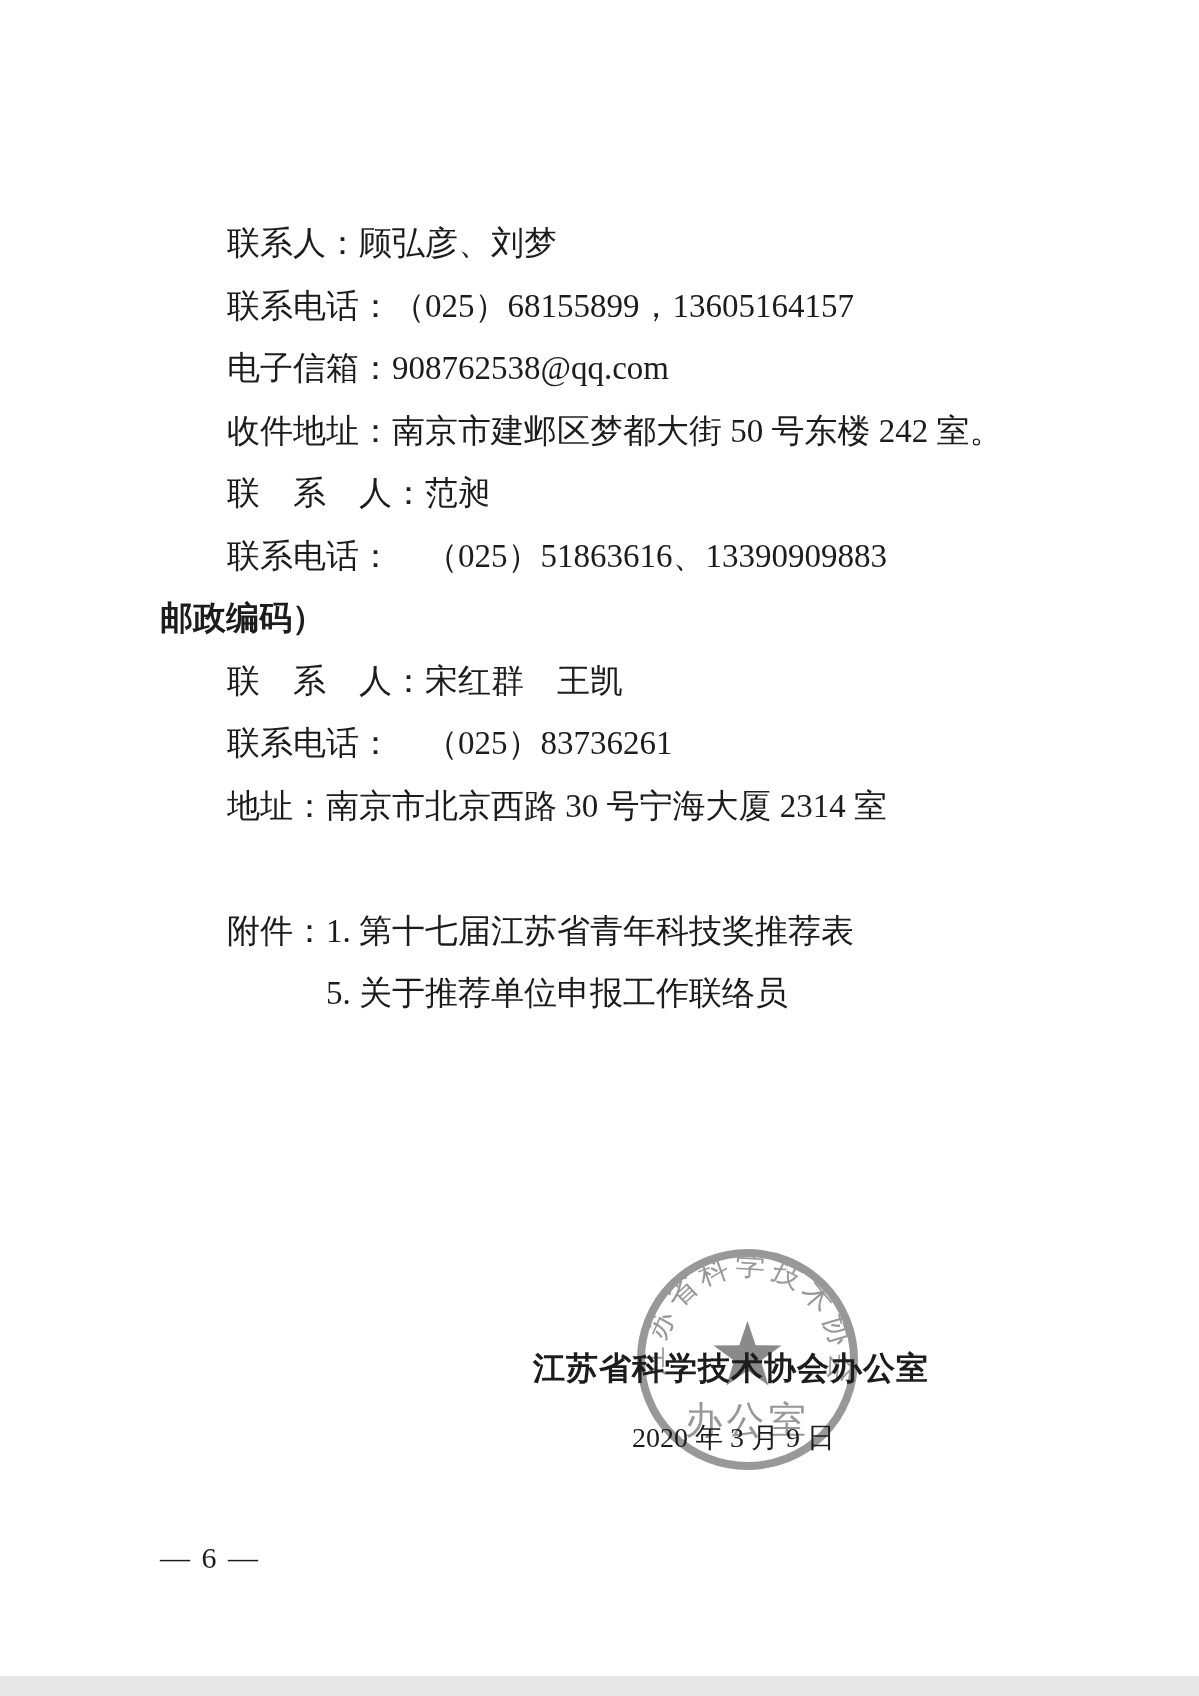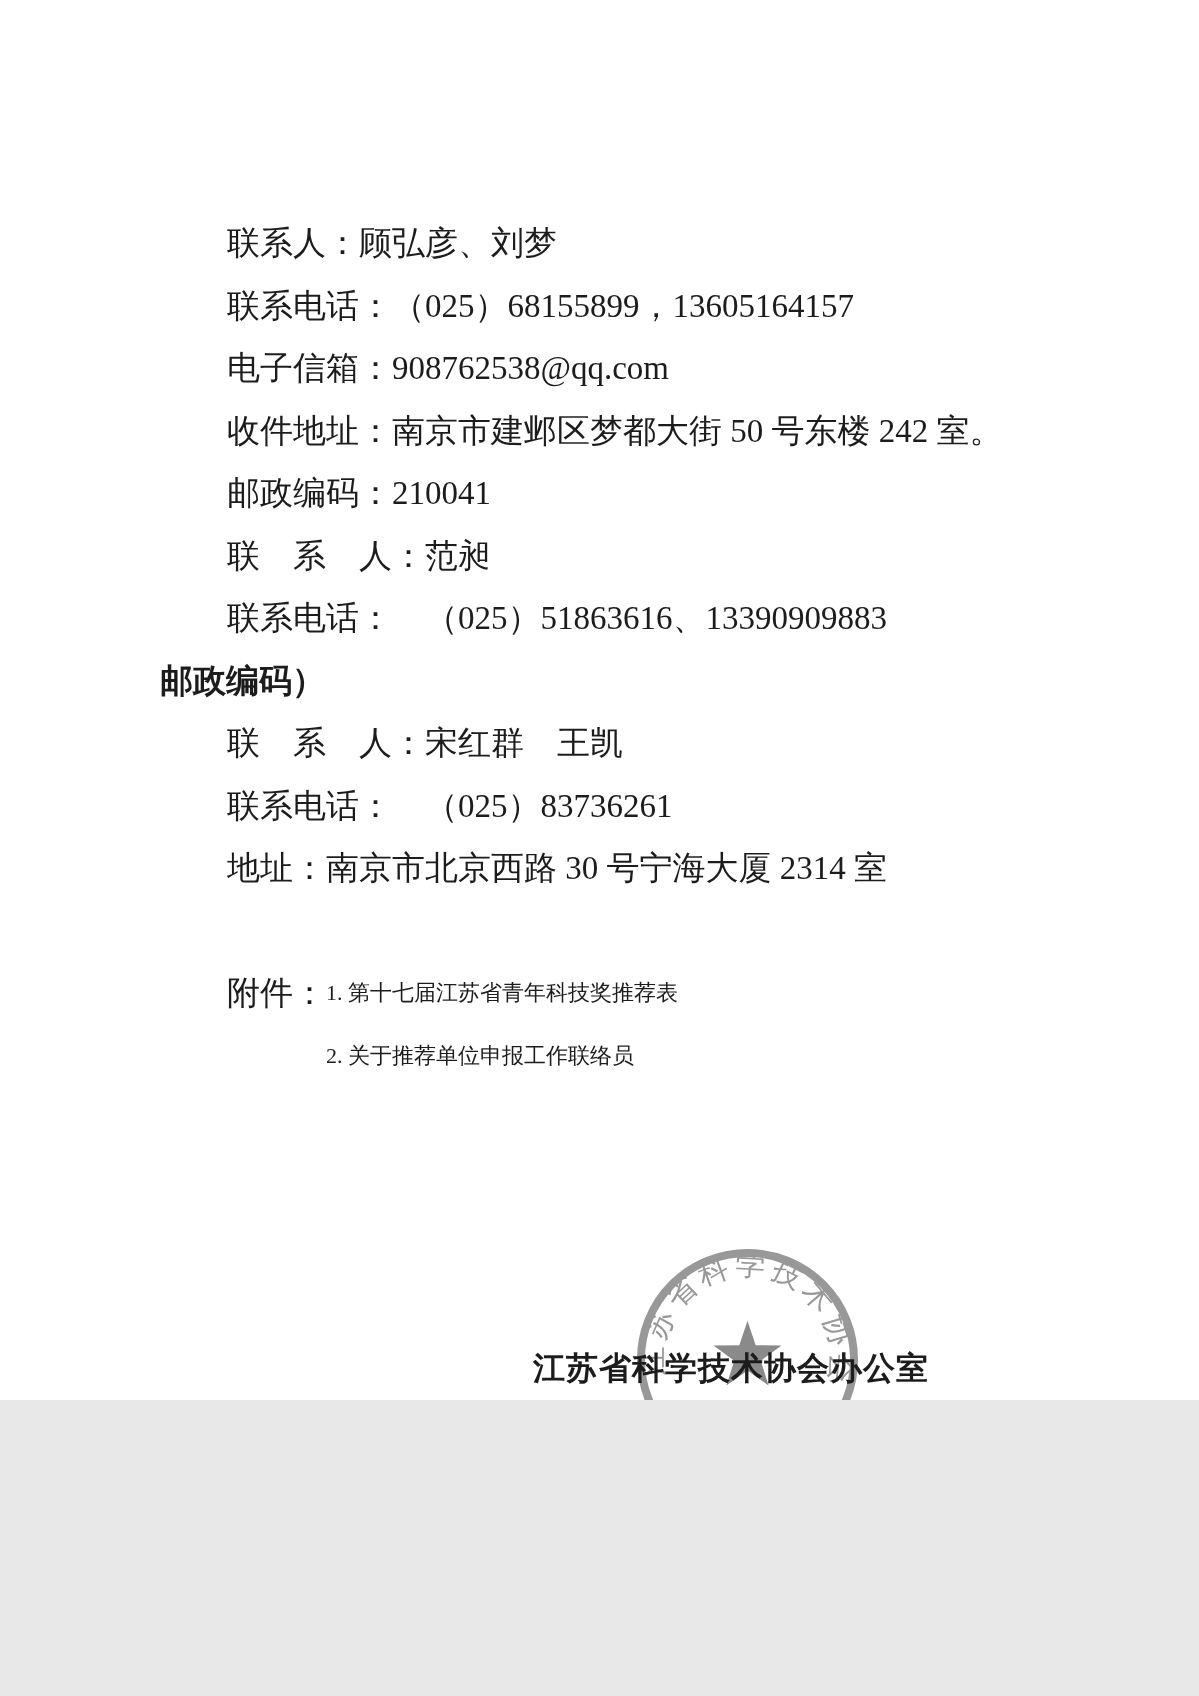--- a/index.html
+++ b/index.html
@@ -1,18 +1,18 @@
 <!DOCTYPE html>
 <html><head>
 <meta charset="utf-8">
 <style>
   html,body{margin:0;padding:0;background:#e8e8e8;}
   .page{
     position:relative;
-    width:1199px;height:1400px;
+    width:1199px;height:1676px;
     margin:0 auto;
     background:#ffffff;
     overflow:hidden;
     font-family:"Liberation Serif","DejaVu Serif",serif;
     color:#1c1c1c;
   }
   .content{
     position:absolute;
     left:160px;top:212px;width:895px;
   }
@@ -28,21 +28,21 @@
   .blank-line{height:62.5px;}
   .attachments{
     display:flex;
     align-items:flex-start;
     margin-left:67px;
   }
   .attachments .att-label{
     font-size:33px;line-height:62.5px;height:62.5px;display:block;text-align:right;
   }
   .attachments .att-items p{
-    margin:0;font-size:22px;line-height:62.5px;height:62.5px;white-space:nowrap;
+    margin:0;font-size:33px;line-height:62.5px;height:62.5px;white-space:nowrap;
   }
   .signature-org{
     position:absolute;left:533px;top:1348px;
     margin:0;font-size:32px;line-height:40px;white-space:nowrap;
     letter-spacing:1px;
     z-index:3;
     font-weight:bold;
   }
   .signature-date{
     position:absolute;left:630px;top:1416px;
@@ -65,37 +65,36 @@
 </head>
 <body>
 
 <div class="page">
 
   <div class="content">
     <p class="line indent">联系人：顾弘彦、刘梦</p>
     <p class="line indent">联系电话：（025）68155899，13605164157</p>
     <p class="line indent">电子信箱：908762538@qq.com</p>
     <p class="line indent">收件地址：南京市建邺区梦都大街 50 号东楼 242 室。</p>
-    <p class="line indent">邮政编码：210041</p>
 
     <p class="line indent">联　系　人：范昶</p>
     <p class="line indent">联系电话：　（025）51863616、13390909883</p>
 
     <p class="line bold">邮政编码）</p>
     <p class="line indent">联　系　人：宋红群　王凯</p>
     <p class="line indent">联系电话：　（025）83736261</p>
     <p class="line indent">地址：南京市北京西路 30 号宁海大厦 2314 室</p>
 
     <div class="blank-line"></div>
 
     <div class="attachments">
       <span class="att-label">附件：</span>
       <div class="att-items">
         <p>1. 第十七届江苏省青年科技奖推荐表</p>
-        <p>2. 关于推荐单位申报工作联络员</p>
+        <p>5. 关于推荐单位申报工作联络员</p>
       </div>
     </div>
   </div>
 
   <svg class="seal" viewBox="0 0 230 230" aria-hidden="true">
     <circle cx="115" cy="115" r="107" fill="none" stroke="#8a8a8a" stroke-width="8"></circle>
     <path id="sealArc" d="M 31.9 132.7 A 85 85 0 1 1 198.1 132.7" fill="none" stroke="none"></path>
     <text font-size="30" letter-spacing="4.5" fill="#8a8a8a" font-family="'Liberation Serif','DejaVu Serif',serif">
       <textPath href="#sealArc" startOffset="1">江苏省科学技术协会</textPath>
     </text>

